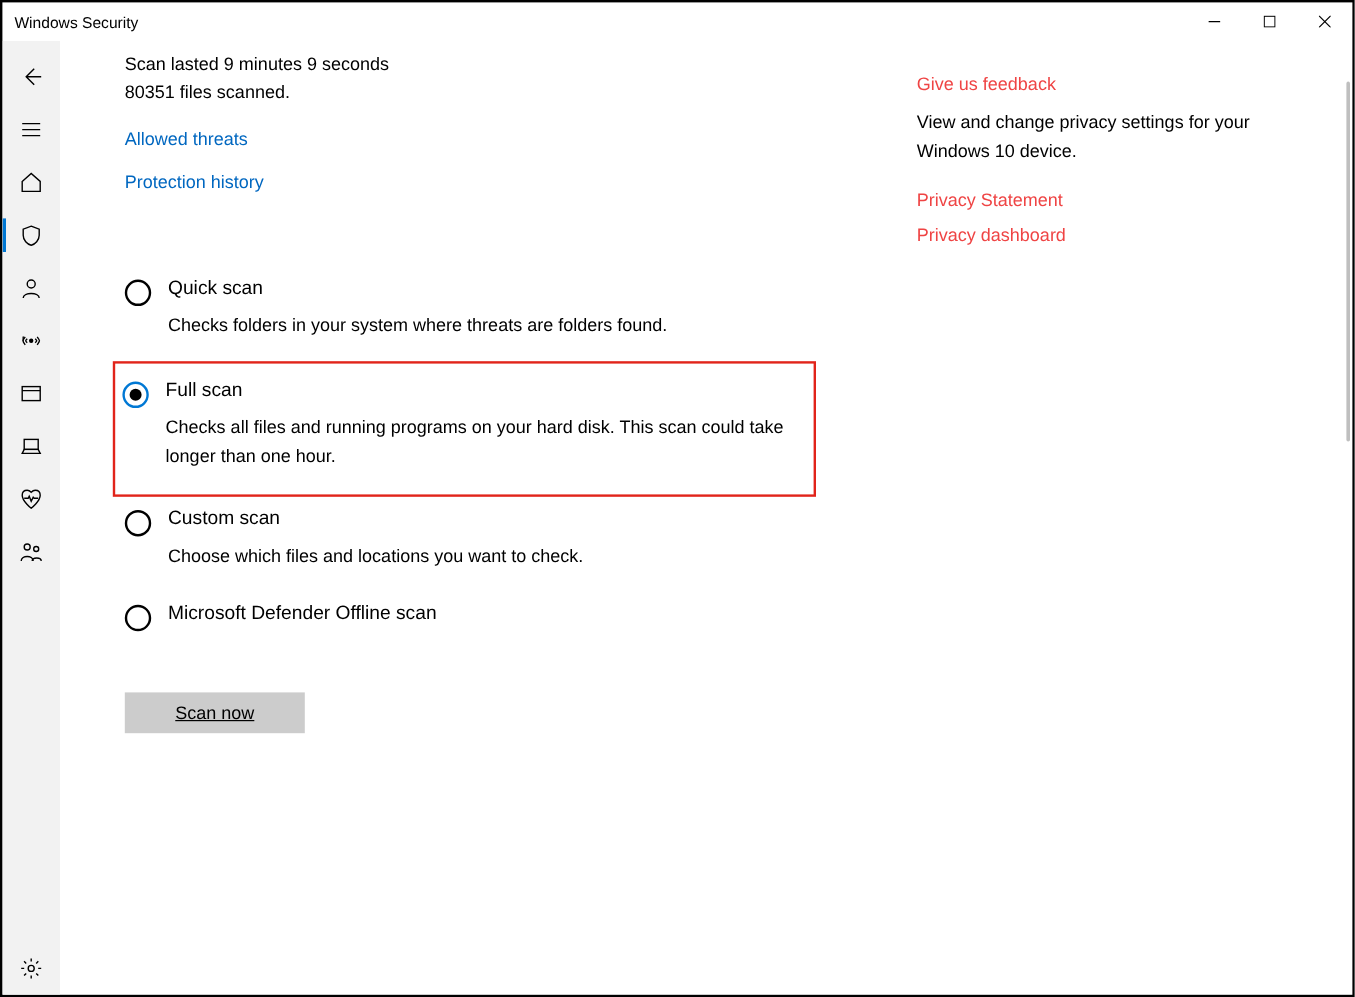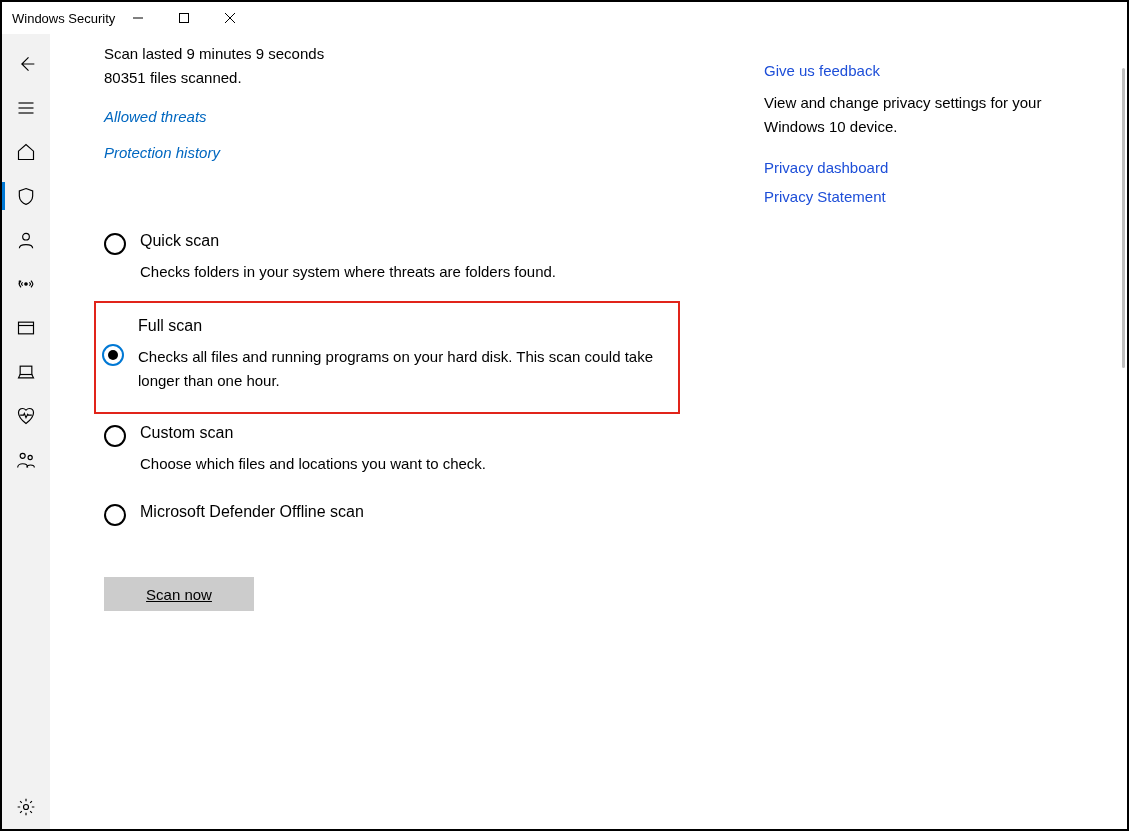--- a/index.html
+++ b/index.html
@@ -1,20 +1,20 @@
 <!DOCTYPE html>
 <html><head>
 <meta charset="utf-8">
 <style>
   * { box-sizing: border-box; margin: 0; padding: 0; }
   html, body { width: 1129px; height: 831px; font-family: "Segoe UI", Arial, sans-serif; background: #fff; color: #000; }
   .window { width: 1129px; height: 831px; border: 2px solid #000; position: relative; display: flex; flex-direction: column; overflow: hidden; }
 
   
-  .titlebar { height: 32px; display: flex; align-items: center; justify-content: flex-start; padding: 0 0 0 10px; font-size: 13px; }
+  .titlebar { height: 32px; display: flex; align-items: center; justify-content: space-between; padding: 0 0 0 10px; font-size: 13px; }
   .titlebar-title { }
   .win-controls { display: flex; }
   .win-btn { width: 46px; height: 32px; display: flex; align-items: center; justify-content: center; cursor: pointer; }
   .win-btn svg { width: 10px; height: 10px; }
 
   
   .body { flex: 1; display: flex; position: relative; overflow: hidden; }
 
   
   .navrail { width: 48px; background: #f2f2f2; display: flex; flex-direction: column; align-items: center; padding-top: 8px; position: relative; }
@@ -22,37 +22,37 @@
   .nav-item svg { width: 20px; height: 20px; stroke: #000; fill: none; stroke-width: 1.4; }
   .nav-item.active::before { content: ""; position: absolute; left: 0; top: 8px; width: 3px; height: 28px; background: #0078d4; }
   .nav-spacer { flex: 1; }
 
   
   .content { flex: 1; display: flex; padding: 8px 0 0 0; overflow: hidden; position: relative; gap: 48px; }
   .main-col { width: 630px; padding: 0 0 0 54px; }
   .side-col { flex: 1; padding: 20px 24px 0 36px; }
 
   .status-line { font-size: 15px; line-height: 1.6; }
-  .link { color: #0067c0; font-size: 15px; cursor: pointer; display: inline-block; margin-top: 18px; font-style: italic; }
+  .link { color: #0067c0; font-size: 15px; cursor: pointer; display: inline-block; margin-top: 18px; }
 
   
   .options { margin-top: 60px; }
   .option { display: flex; align-items: flex-start; padding: 10px 6px 18px 0; border-radius: 2px; }
-  .option.highlight { border: 2.5px solid #e1241a; border-radius: 0; padding: 14px 6px 20px 6px; margin-left: -10px; align-items: center; }
+  .option.highlight { border: 2.5px solid #e1241a; border-radius: 0; padding: 14px 6px 20px 6px; margin-left: -10px; }
   .radio { width: 22px; height: 22px; border: 2px solid #000; border-radius: 50%; flex: 0 0 22px; margin-right: 14px; margin-top: 1px; display: flex; align-items: center; justify-content: center; cursor: pointer; }
   .radio.selected { border-color: #0078d4; }
   .radio.selected::after { content: ""; width: 10px; height: 10px; background: #000; border-radius: 50%; }
   .opt-body { flex: 1; }
   .opt-title { font-size: 16px; margin-bottom: 10px; }
   .opt-desc { font-size: 15px; line-height: 1.55; max-width: 560px; }
 
   .scan-btn { margin-top: 28px; width: 150px; height: 34px; background: #cccccc; border: none; font-size: 15px; cursor: pointer; text-decoration: underline; }
 
   
-  .side-link { color: #1d4ed8; font-size: 15px; cursor: pointer; display: block; margin-bottom: 12px; }
+  .side-link { color: #ef4444; font-size: 15px; cursor: pointer; display: block; margin-bottom: 12px; }
   .side-heading { font-size: 20px; margin-top: 56px; margin-bottom: 16px; }
   .side-desc { font-size: 15px; line-height: 1.6; margin-bottom: 20px; max-width: 280px; }
 
   
   .scrollbar { position: absolute; right: 2px; top: 34px; width: 3px; height: 300px; background: #bfbfbf; border-radius: 2px; }
 </style>
 </head>
 <body>
 
 <div class="window">
@@ -199,21 +199,21 @@
         </div>
 
         <button class="scan-btn">Scan now</button>
       </div>
 
       <div class="side-col">
         <a class="side-link">Give us feedback</a>
 
         <div class="side-desc">View and change privacy settings for your Windows 10 device.</div>
 
+        <a class="side-link">Privacy Statement</a>
         <a class="side-link">Privacy dashboard</a>
-        <a class="side-link">Privacy Statement</a>
       </div>
 
       <div class="scrollbar"></div>
     </div>
 
   </div>
 </div>
 
 </body></html>

